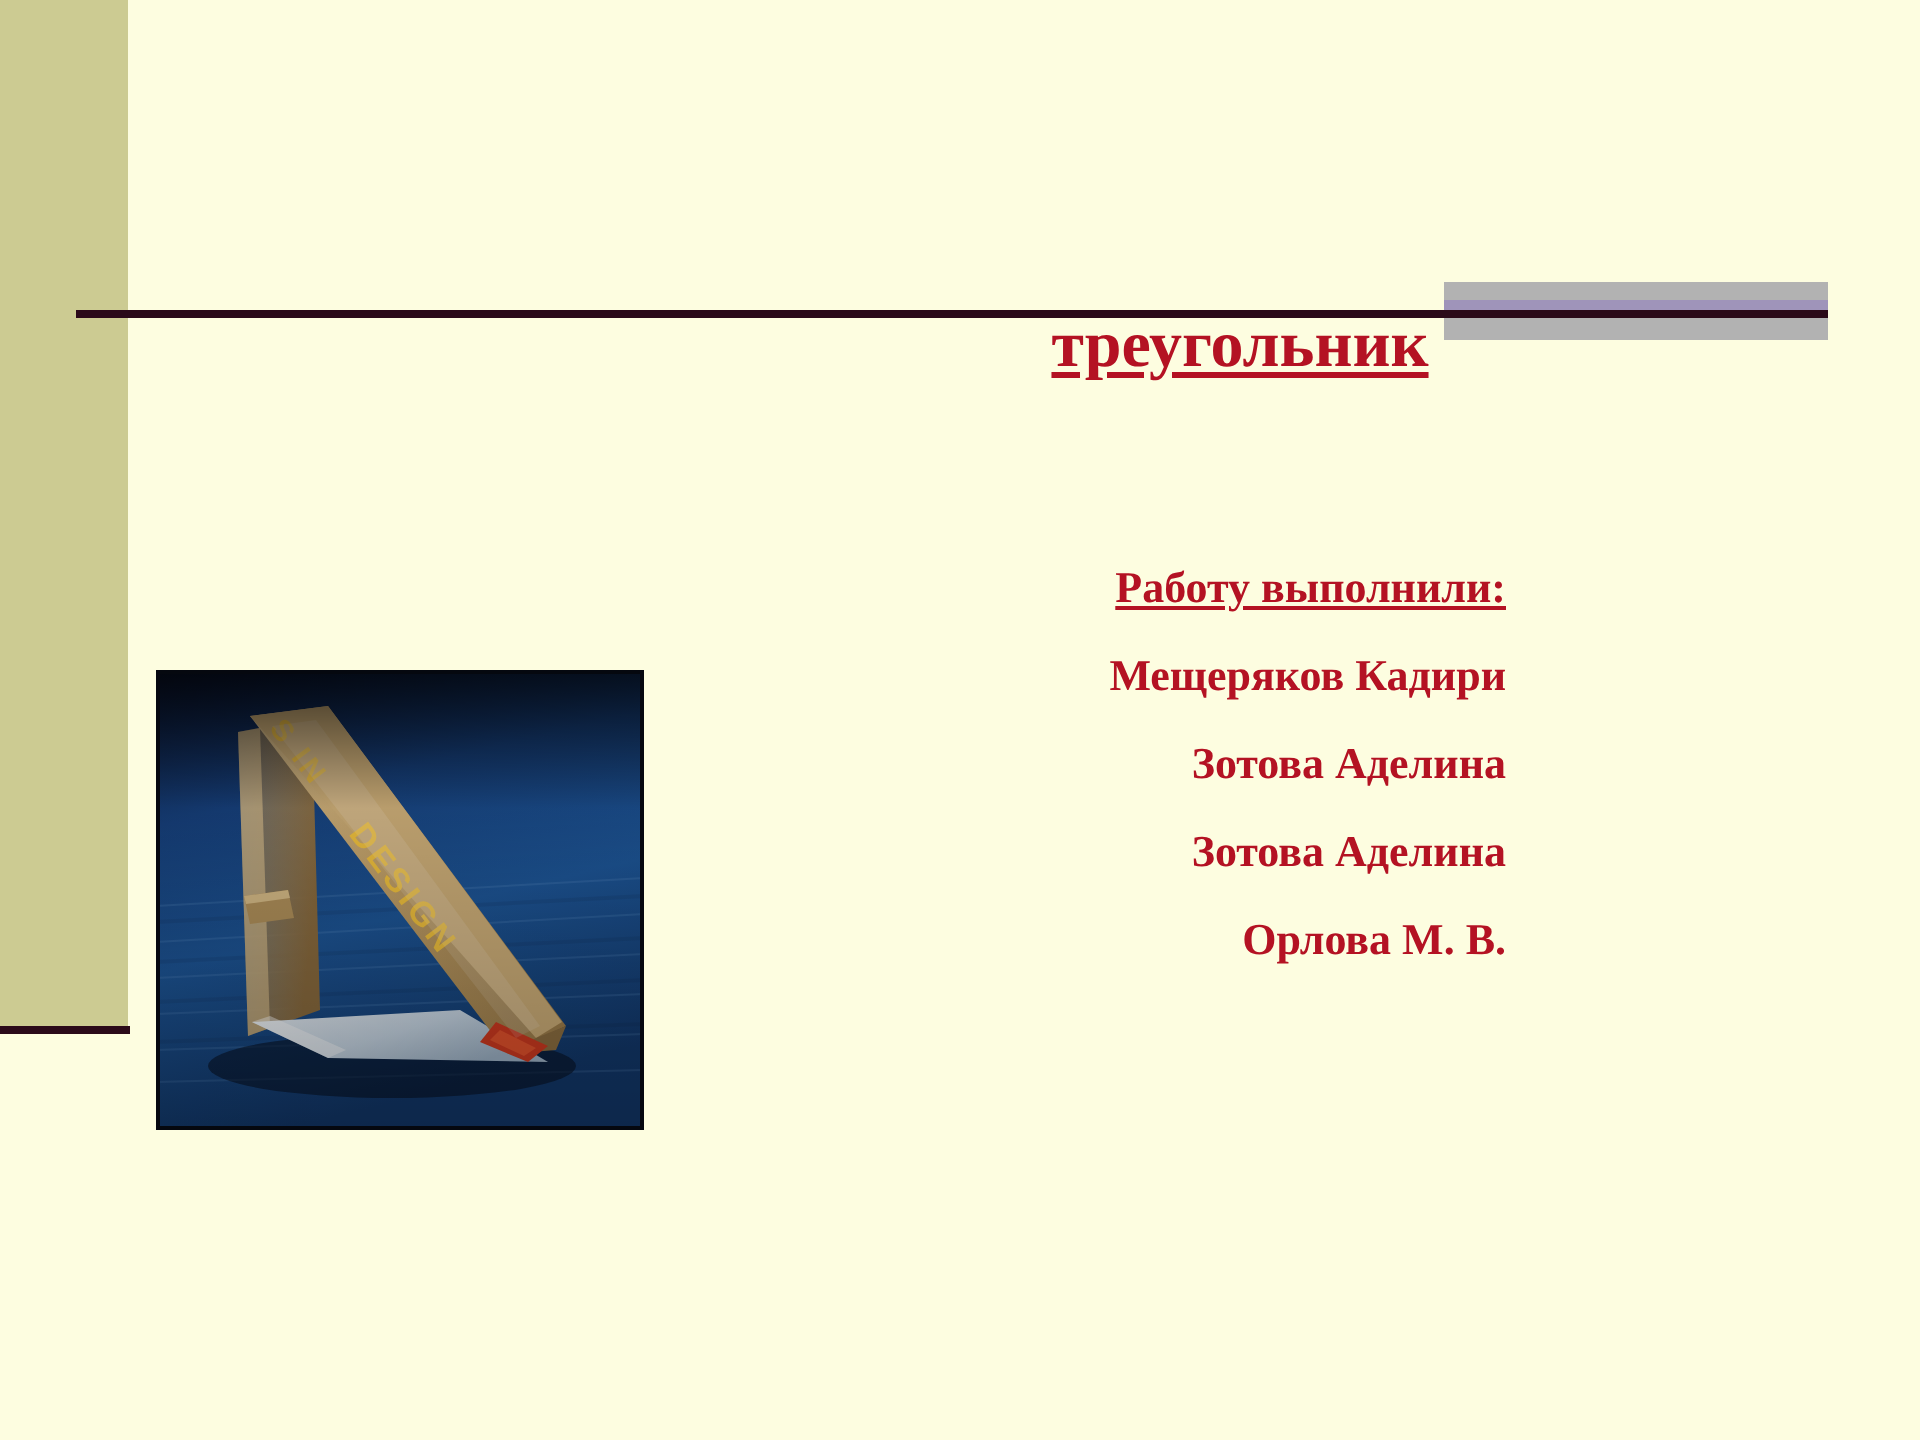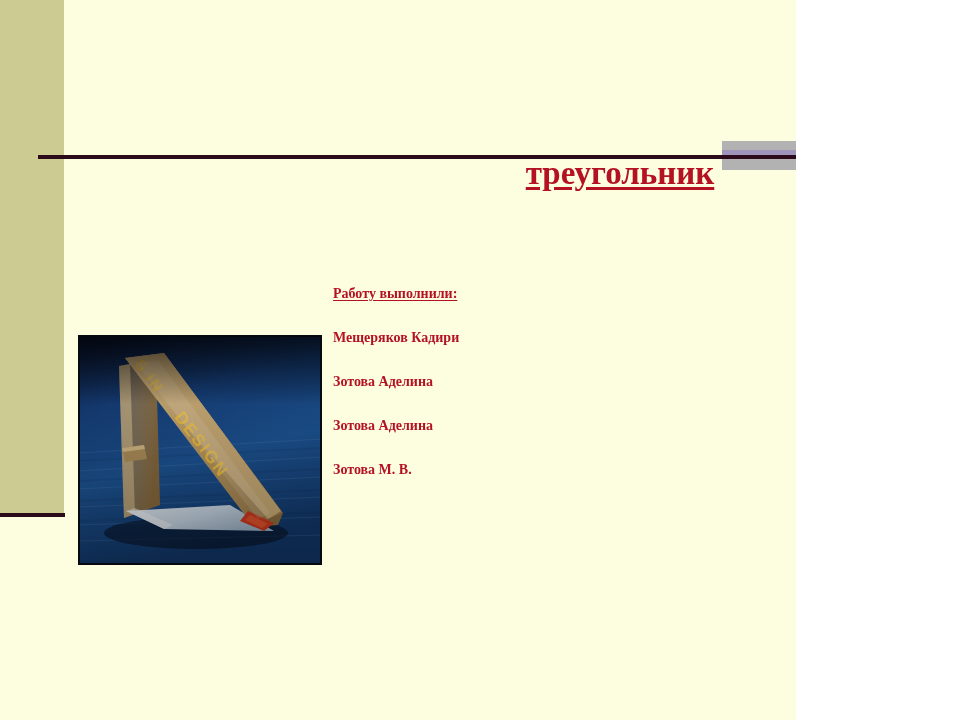--- a/index.html
+++ b/index.html
@@ -2,21 +2,21 @@
 <html><head>
 <meta charset="utf-8">
 <style>
   html, body {
     margin: 0;
     padding: 0;
     background: #ffffff;
   }
   #slide {
     position: relative;
-    width: 796px;
+    width: 960px;
     height: 720px;
     overflow: hidden;
     background: #fdba74;
     font-family: "Liberation Serif", "DejaVu Serif", serif;
   }
 
   
   .bg-canvas {
     position: absolute;
     inset: 0;
@@ -82,25 +82,26 @@
 
   
   .text-list {
     position: absolute;
     left: 333px;
     top: 272px;
     width: 420px;
   }
   .text-line {
     color: #b41223;
-    font-size: 14px;
+    font-size: 22px;
     font-weight: bold;
     line-height: 44px;
     height: 44px;
     white-space: nowrap;
+    text-align: right;
   }
   .text-line.underlined {
     text-decoration: underline;
     text-underline-offset: 2px;
   }
 
   
   .photo-frame {
     position: absolute;
     left: 78px;
@@ -218,16 +219,16 @@
         <rect x="0.5" y="0.5" width="243" height="229" fill="none" stroke="#05080f" stroke-width="3"></rect>
       </g>
     </svg>
   </div>
 
   <div class="text-list">
     <div class="text-line underlined">Работу выполнили:</div>
     <div class="text-line">Мещеряков Кадири</div>
     <div class="text-line">Зотова Аделина</div>
     <div class="text-line">Зотова Аделина</div>
-    <div class="text-line">Зотова М. В.</div>
+    <div class="text-line">Орлова М. В.</div>
   </div>
 
 </div>
 
 </body></html>

